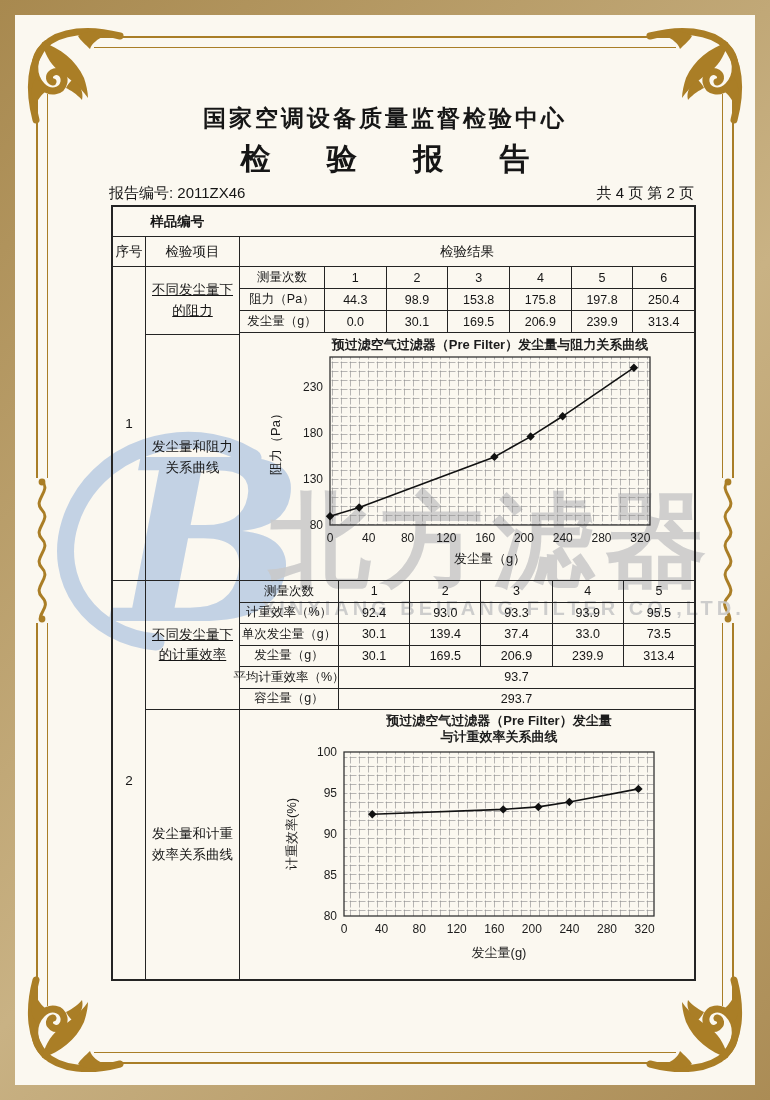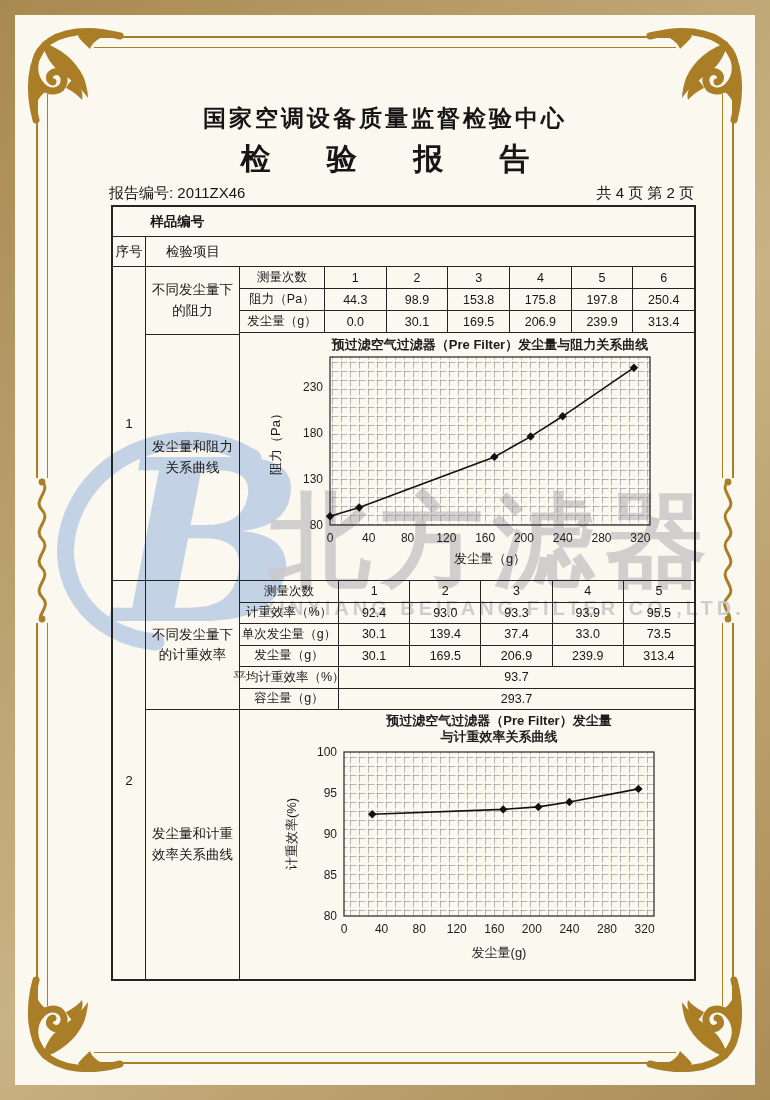--- a/index.html
+++ b/index.html
@@ -43,21 +43,21 @@
           border-right:1.5px solid #242424;font-size:13.5px;}
   .t-cell:last-child,.t-col:last-child{border-right:none;}
   .t-col{box-sizing:border-box;border-right:1.5px solid #242424;display:flex;flex-direction:column;}
   .h30{height:29px;}
   .w-seq{width:33px;flex:none;}
   .w-item{width:94px;flex:none;}
   .w-combined{width:128.5px;flex:none;font-weight:bold;}
   .flex1{flex:1;min-width:0;}
   .val-left{justify-content:flex-start;padding-left:10px;font-size:14px;}
   .item-top{display:flex;align-items:center;justify-content:center;text-align:center;
-            border-bottom:1.3px solid #242424;box-sizing:border-box;font-size:13.5px;padding:2px 4px;line-height:1.5;}
+            border-bottom:1.3px solid #242424;box-sizing:border-box;font-size:13.5px;padding:2px 4px;line-height:1.5;text-decoration:underline;}
   .item-bottom{flex:1;display:flex;align-items:center;justify-content:center;text-align:center;
             font-size:13.5px;padding:2px 4px;line-height:1.5;}
   
   .st-row{display:flex;box-sizing:border-box;border-bottom:1.2px solid #242424;}
   .st-label,.st-cell{display:flex;align-items:center;justify-content:center;box-sizing:border-box;
             border-right:1.2px solid #242424;font-size:12.5px;white-space:nowrap;}
   .st-cell:last-child{border-right:none;}
   .chart-box{display:flex;align-items:center;justify-content:center;}
   svg text{font-family:"Liberation Sans","DejaVu Sans",sans-serif;}
 </style>
@@ -158,20 +158,21 @@
 
     <div class="main-table">
 
       <div class="t-row h30">
         <div class="t-cell w-combined">样品编号</div>
       </div>
 
       <div class="t-row h30">
         <div class="t-cell w-seq">序号</div>
         <div class="t-cell w-item">检验项目</div>
+        <div class="t-cell flex1">检验结果</div>
       </div>
 
       <div class="t-row" style="height:313px">
         <div class="t-cell w-seq">1</div>
         <div class="t-col w-item">
           <div class="item-top" style="height:68px">不同发尘量下的阻力</div>
           <div class="item-bottom">发尘量和阻力关系曲线</div>
         </div>
         <div class="t-col flex1">
           <div>

